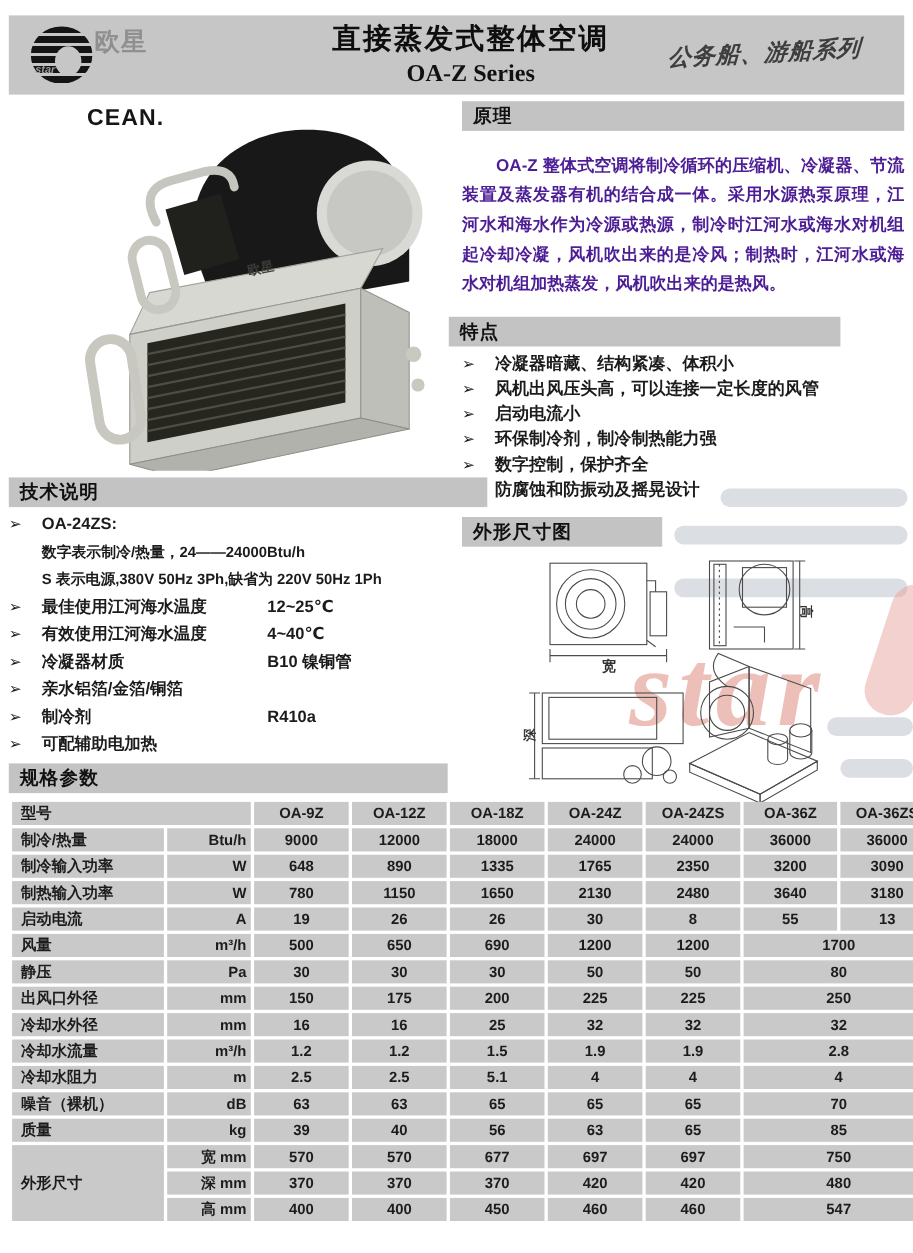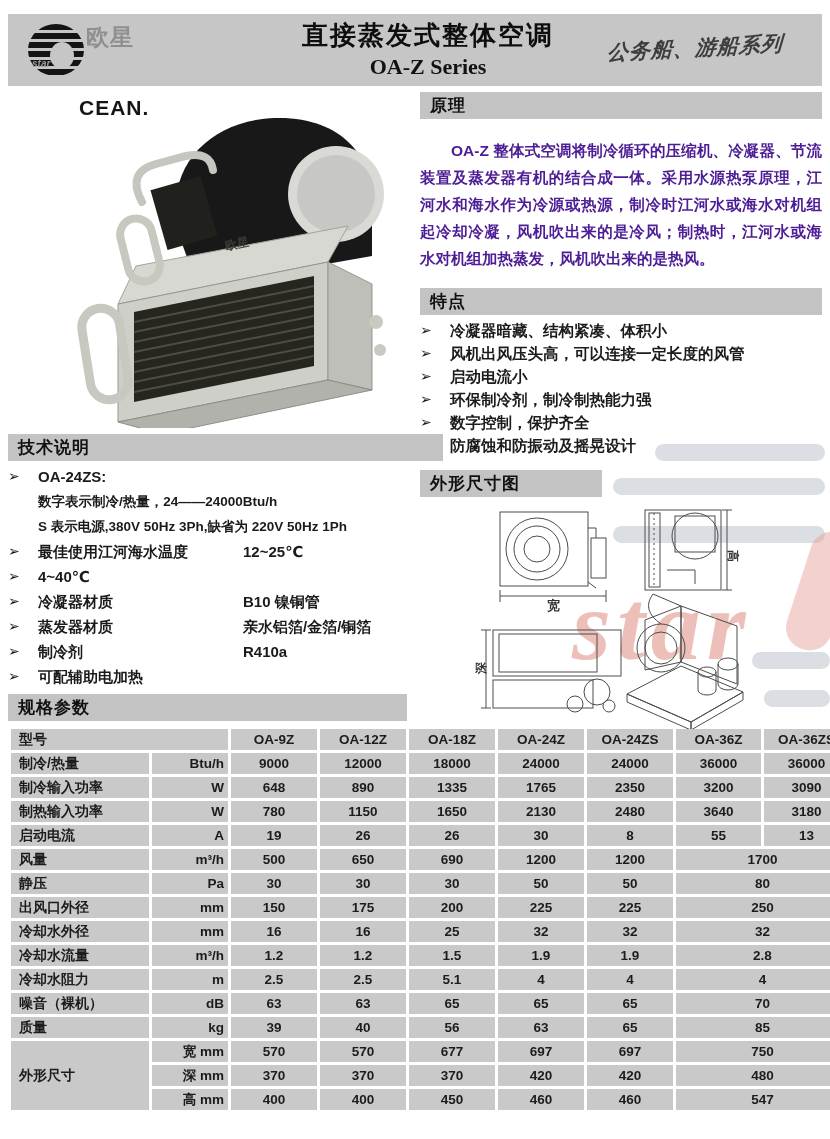--- a/index.html
+++ b/index.html
@@ -20,21 +20,21 @@
   .title-block { position:absolute; left:255px; top:4px; width:330px; text-align:center; }
   .title-cn { font-size:26px; font-weight:800; color:#0e0e0e; letter-spacing:2px; line-height:34px; }
   .title-en { font-size:22px; font-weight:700; font-family:"Liberation Serif","DejaVu Serif",serif; color:#111; line-height:30px; }
   .series-note { position:absolute; right:8px; top:20px; width:238px; text-align:center;
                  font-family:"Liberation Serif","DejaVu Serif",serif; font-style:italic; font-weight:700;
                  font-size:21px; color:#3e3e3e; transform:rotate(-3deg) skewX(-6deg); letter-spacing:1px; }
   
   .secbar { position:absolute; background:#c3c3c3; height:27px; line-height:27px; padding-left:10px;
             font-size:17px; font-weight:800; color:#111; letter-spacing:1px; z-index:3; }
   .bar-principle { left:420px; top:92px; width:402px; }
-  .bar-features  { left:420px; top:288px; width:402px; }
+  .bar-features  { left:408px; top:288px; width:356px; }
   .bar-tech      { left:8px;   top:434px; width:435px; }
   .bar-dims      { left:420px; top:470px; width:182px; }
   .bar-specs     { left:8px;   top:694px; width:399px; }
   
   .principle-text { position:absolute; left:420px; top:137px; width:402px; font-size:15.5px; font-weight:600;
                     line-height:27px; text-align:justify; text-indent:2em; color:#4c1d95; z-index:2; }
   
   .features-list { position:absolute; left:420px; top:319px; width:402px; z-index:2; }
   .feat { display:flex; height:23px; line-height:23px; }
   .bullet { width:30px; font-size:14px; color:#1a1a1a; flex:none; }
@@ -169,30 +169,30 @@
     <div class="trow indent">
         <span class="tline">S 表示电源,380V 50Hz 3Ph,缺省为 220V 50Hz 1Ph</span>
       </div>
     <div class="trow">
         <span class="bullet">➢</span>
         <span class="tlabel">最佳使用江河海水温度</span>
         <span class="tvalue">12~25℃</span>
       </div>
     <div class="trow">
         <span class="bullet">➢</span>
+        <span class="tlabel">有效使用江河海水温度</span>
         <span class="tvalue">4~40℃</span>
       </div>
     <div class="trow">
         <span class="bullet">➢</span>
         <span class="tlabel">冷凝器材质</span>
         <span class="tvalue">B10 镍铜管</span>
       </div>
     <div class="trow">
         <span class="bullet">➢</span>
-        <span class="tlabel">蒸发器材质</span>
         <span class="tvalue">亲水铝箔/金箔/铜箔</span>
       </div>
     <div class="trow">
         <span class="bullet">➢</span>
         <span class="tlabel">制冷剂</span>
         <span class="tvalue">R410a</span>
       </div>
     <div class="trow">
         <span class="bullet">➢</span>
         <span class="tlabel wide">可配辅助电加热</span>

